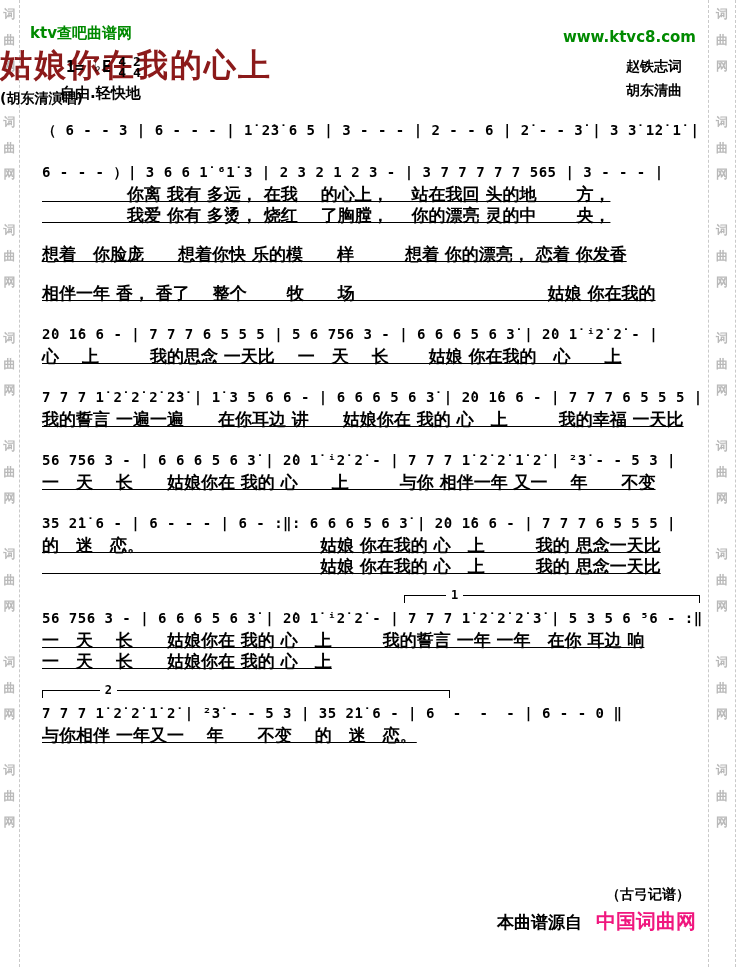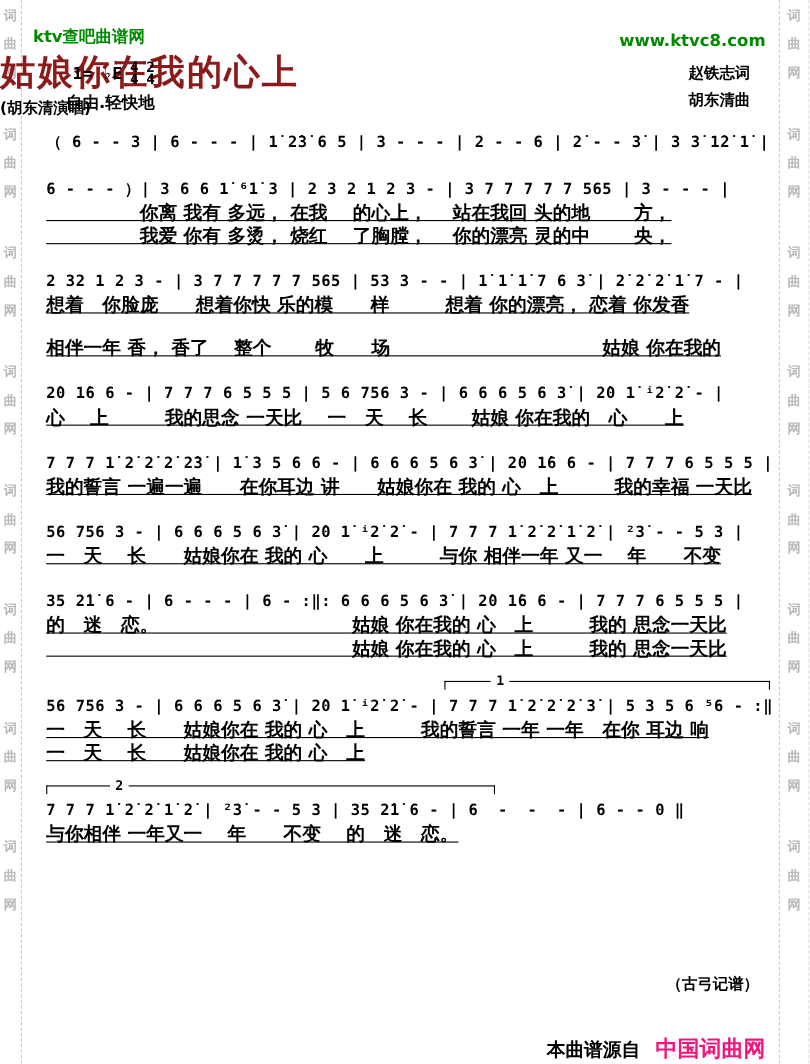--- a/index.html
+++ b/index.html
@@ -35,21 +35,21 @@
   .notes{font-family:"DejaVu Sans Mono",monospace;font-weight:bold;font-size:14px;
          line-height:24px;white-space:pre;letter-spacing:0.5px;}
   .lyr{font-weight:bold;font-size:17px;line-height:21px;white-space:pre;text-decoration:underline;}
   .ann{font-family:"DejaVu Sans Mono",monospace;font-weight:bold;font-size:14px;line-height:16px;
        white-space:pre;padding-left:55%;}
   .volta{height:8px;border:1px solid #000;border-bottom:none;position:relative;margin-bottom:3px;box-sizing:border-box;}
   .volta-label{position:absolute;top:-8px;left:14%;background:#fff;padding:0 5px;
                font-family:"DejaVu Sans Mono",monospace;font-weight:bold;font-size:12px;}
   
   .notation-credit{position:absolute;right:46px;top:886px;font-weight:bold;font-size:14px;}
-  .credit{position:absolute;right:40px;top:940px;display:flex;align-items:baseline;gap:14px;}
+  .credit{position:absolute;right:40px;top:908px;display:flex;align-items:baseline;gap:14px;}
   .credit-prefix{font-weight:bold;font-size:17px;}
   .credit-site{font-weight:bold;font-size:20px;color:var(--magenta);text-decoration:none;}
 </style>
 </head>
 <body>
 
 <div class="page">
 
   <div class="wm wm-left">
       <span class="wm-ch">词</span>
@@ -145,21 +145,20 @@
   <div class="score">
       <div class="sys">
         <div class="notes">（ 6 - - 3 | 6 - - - | 1̇ 2̇3̇ 6 5 | 3 - - - | 2 - - 6 | 2̇ - - 3̇ | 3 3̇ 1̇2̇ 1̇ |</div>
       </div>
       <div class="sys">
         <div class="notes">6 - - - ）| 3 6 6 1̇ ⁶1̇ 3 | 2 3 2 1 2 3 - | 3 7 7 7 7 7 565 | 3 - - - |</div>
         <div class="lyr">　　　　　你离 我有 多远， 在我　 的心上，　 站在我回 头的地　　 方，</div>
         <div class="lyr">　　　　　我爱 你有 多烫， 烧红　 了胸膛，　 你的漂亮 灵的中　　 央，</div>
       </div>
       <div class="sys">
-        <div class="notes">2 32 1 2 3 - | 3 7 7 7 7 7 565 | 53 3 - - | 1̇ 1̇ 1̇ 7 6 3̇ | 2̇ 2̇ 2̇ 1̇ 7 - |</div>
         <div class="lyr">想着　你脸庞　　想着你快 乐的模　　样　　　想着 你的漂亮， 恋着 你发香</div>
       </div>
       <div class="sys">
         <div class="lyr">相伴一年 香， 香了　 整个　　 牧　　场　　　　　　　　　　　 姑娘 你在我的</div>
       </div>
       <div class="sys">
         <div class="notes">2̇0 1̇6 6 - | 7 7 7 6 5 5 5 | 5 6 756 3 - | 6 6 6 5 6 3̇ | 2̇0 1̇ ⁱ2̇ 2̇ - |</div>
         <div class="lyr">心　 上　　　我的思念 一天比　 一　天　 长　　 姑娘 你在我的　心　　上</div>
       </div>
       <div class="sys">

